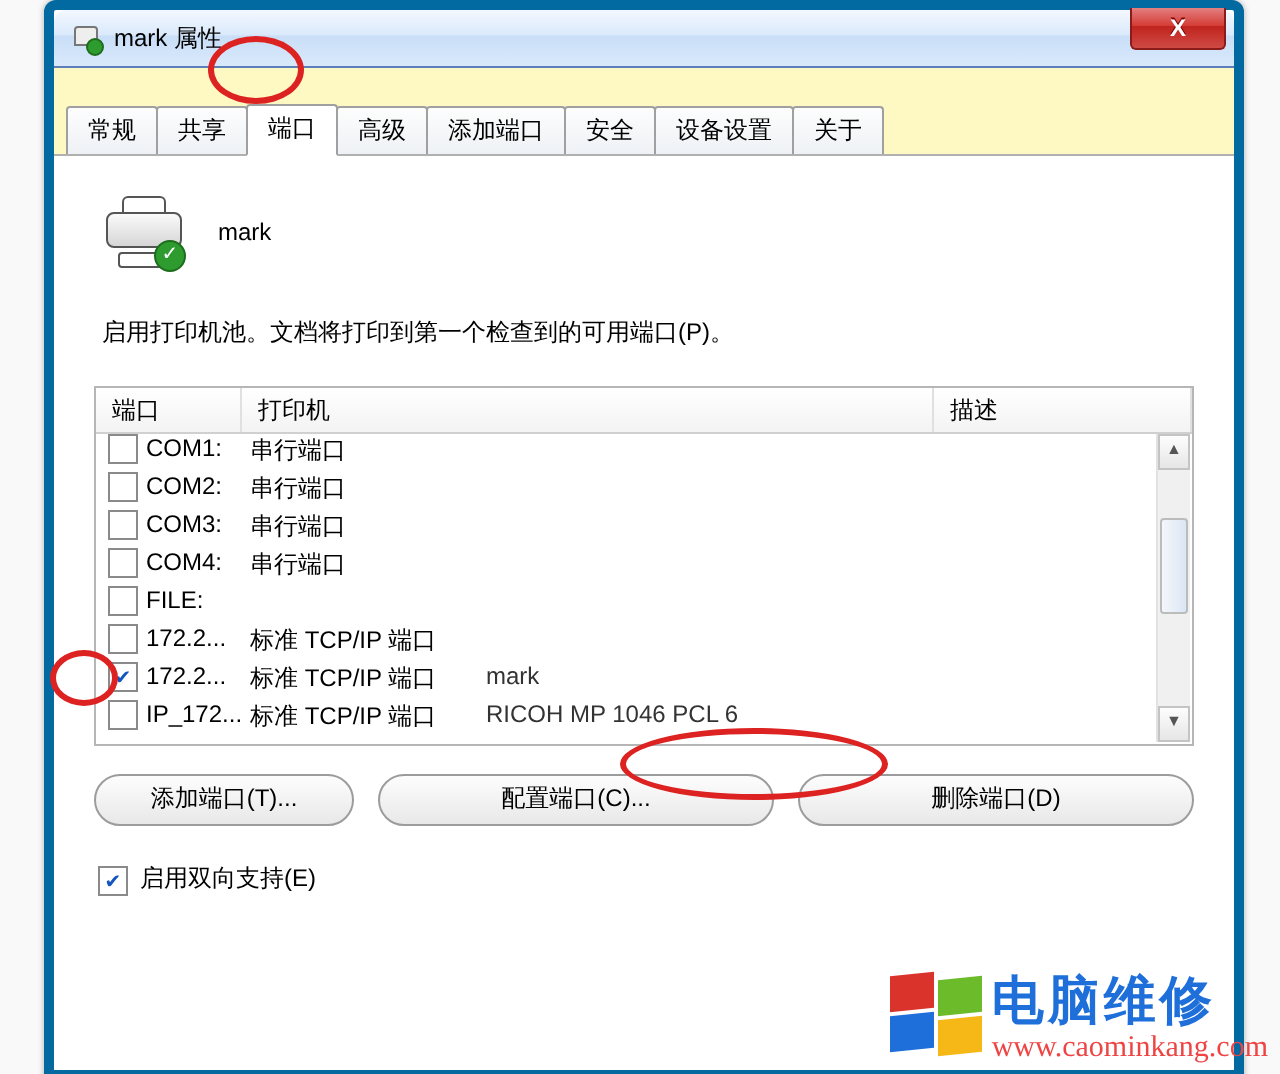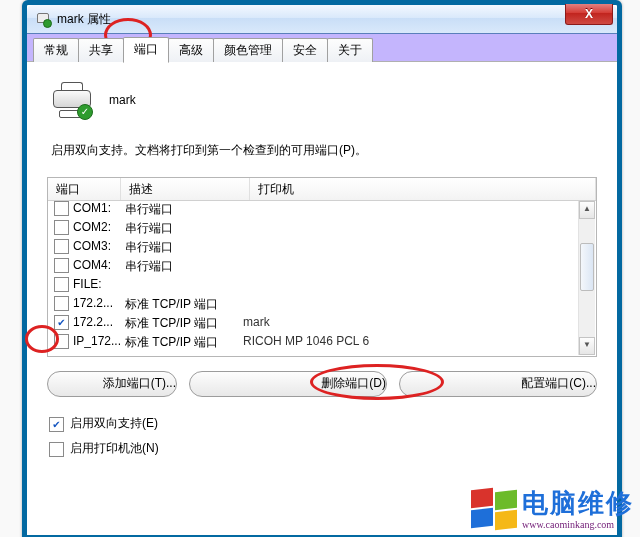--- a/index.html
+++ b/index.html
@@ -8,21 +8,21 @@
   
   .window{position:absolute;left:22px;top:0;width:590px;height:530px;border:5px solid #0369a1;border-radius:6px 6px 2px 2px;background:#fff;box-shadow:0 0 3px rgba(0,0,0,0.3)}
   .titlebar{height:28px;background:linear-gradient(to bottom,#f3f8ff 0%,#dae9fb 45%,#c9def7 46%,#d9e9fb 100%);border-radius:6px 6px 0 0;display:flex;align-items:center;border-bottom:1px solid #5a7fbb;position:relative}
   .titlebar .title-icon{width:16px;height:16px;margin:0 6px 0 8px;display:inline-block;position:relative}
   .titlebar .title-icon::before{content:"";position:absolute;left:2px;top:2px;width:10px;height:8px;border:1px solid #777;border-radius:2px 2px 0 0;background:#eee}
   .titlebar .title-icon::after{content:"";position:absolute;right:-1px;bottom:-1px;width:7px;height:7px;border-radius:50%;background:#2e9b2e;border:1px solid #1d6d1d}
   .titlebar .title-text{color:#000}
   .close-btn{position:absolute;right:4px;top:-1px;width:46px;height:20px;background:linear-gradient(to bottom,#e28080 0%,#d53b34 45%,#c1241e 46%,#cf4a44 100%);border:1px solid #8b1a1a;border-top:none;border-radius:0 0 3px 3px;display:flex;align-items:center;justify-content:center;color:#fff;font-weight:bold;text-shadow:0 -1px 0 #7a0000;font-family:Arial}
 
   
-  .tabstrip{display:flex;align-items:center;height:23px;padding:4px 6px 0 6px;background:#c4b5fd;border-bottom:1px solid #b0b0b0;position:relative}
+  .tabstrip{display:flex;align-items:flex-end;height:23px;padding:20px 6px 0 6px;background:#fef9c3;border-bottom:1px solid #b0b0b0;position:relative}
   .tab{padding:3px 10px 3px 10px;border:1px solid #a0a0a0;border-bottom:none;background:linear-gradient(to bottom,#fdfdfd,#eef1f5);margin-right:-1px;border-radius:2px 2px 0 0;cursor:default;position:relative;z-index:1}
   .tab.active{background:#fff;border-bottom:1px solid #fff;margin-bottom:-1px;z-index:2;padding-bottom:4px}
 
   
   .mark-ellipse{position:absolute;border:3px solid #d22;border-radius:50%;pointer-events:none}
 
   .body{padding:14px 20px 16px 20px}
 
   
   .printer-row{display:flex;align-items:center;gap:18px;margin:6px 0 24px 4px}
@@ -48,83 +48,84 @@
   .port-row .cb.checked::before{content:"✔"}
   .port-row .c-port{width:52px;white-space:nowrap;overflow:hidden}
   .port-row .c-desc{width:118px;white-space:nowrap;overflow:hidden}
   .port-row .c-printer{flex:1;white-space:nowrap;overflow:hidden;color:#333}
   .scrollbar{position:absolute;right:1px;top:23px;bottom:1px;width:16px;background:#f0f0f0;border-left:1px solid #e2e2e2}
   .scrollbar .arrow{height:16px;background:linear-gradient(#fdfdfd,#e6e6e6);border:1px solid #c4c4c4;margin:0;font-size:8px;text-align:center;line-height:14px;color:#555}
   .scrollbar .thumb{position:absolute;left:1px;right:1px;top:42px;height:46px;border:1px solid #bcbcbc;border-radius:2px;background:linear-gradient(to right,#f4f7fb,#dbe6f4)}
 
   
   .btn-row{display:flex;gap:12px;margin:14px 0 18px 0}
-  .btn{flex:1;height:24px;border:1px solid #9c9c9c;border-radius:13px;background:linear-gradient(#fdfdfd,#e8e8e8);text-align:right;line-height:22px;cursor:default}
+  .btn{flex:1;height:24px;border:1px solid #9c9c9c;border-radius:13px;background:linear-gradient(#fdfdfd,#e8e8e8);text-align:center;line-height:22px;cursor:default}
   .btn:first-child{flex:0 0 128px}
 
   
   .opt-row{display:flex;align-items:flex-end;gap:6px;margin:6px 0 8px 2px}
   .opt-row .cb{width:13px;height:13px;border:1px solid #8a8a8a;background:#fff;display:inline-flex;align-items:center;justify-content:center;font-size:10px;color:#1455c0}
   .opt-row .cb.checked::before{content:"✔"}
 
   
-  .watermark{position:absolute;right:6px;bottom:4px;display:flex;align-items:flex-start;gap:1px}
+  .watermark{position:absolute;right:6px;bottom:4px;display:flex;align-items:center;gap:1px}
   .win-flag{width:50px;height:44px;position:relative}
   .flag-q{position:absolute;width:22px;height:18px;transform:skewY(-6deg)}
   .fq1{left:0;top:0;background:#d9332c}
   .fq2{left:24px;top:2px;background:#6cbb2a}
   .fq3{left:0;top:20px;background:#1e6fd9}
   .fq4{left:24px;top:22px;background:#f5b817}
   .wm-text{display:flex;flex-direction:column;font-family:SimSun,serif;line-height:1.15}
   .wm-big{color:#1e6fd9;font-size:26px;font-weight:bold;letter-spacing:2px}
-  .wm-url{color:#701a75;font-size:10px}
+  .wm-url{color:#ef4444;font-size:15px}
 </style>
 </head>
 <body>
 
 <div class="canvas">
   <div class="window">
 
     <div class="titlebar">
       <span class="title-icon"></span>
       <span class="title-text">mark 属性</span>
       <div class="close-btn">
         <span>X</span>
       </div>
     </div>
 
     <div class="tabstrip">
       <div class="tab">常规</div>
       <div class="tab">共享</div>
       <div class="tab active">端口</div>
       <div class="tab">高级</div>
-      <div class="tab">颜色管理</div>
+      <div class="tab">添加端口</div>
       <div class="tab">安全</div>
+      <div class="tab">设备设置</div>
       <div class="tab">关于</div>
     </div>
 
     <div class="body">
 
       <div class="printer-row">
         <div class="printer-icon">
           <div class="top"></div>
             <div class="base"></div>
             <div class="tray"></div>
             <div class="check">✓</div>
         </div>
         <div class="printer-name">mark</div>
       </div>
 
-      <div class="desc-line">启用双向支持。文档将打印到第一个检查到的可用端口(P)。</div>
+      <div class="desc-line">启用打印机池。文档将打印到第一个检查到的可用端口(P)。</div>
 
       <div class="port-box">
         <div class="port-header">
           <div class="col col-port">端口</div>
+          <div class="col col-printer">打印机</div>
           <div class="col col-desc">描述</div>
-          <div class="col col-printer">打印机</div>
         </div>
         <div class="port-rows" id="port-rows">
             <div class="port-row">
               <span class="cb"></span>
               <span class="c-port">COM1:</span>
               <span class="c-desc">串行端口</span>
               <span class="c-printer"></span>
             </div>
             <div class="port-row">
               <span class="cb"></span>
@@ -170,31 +171,27 @@
           </div>
         <div class="scrollbar">
           <div class="arrow">▲</div>
           <div class="thumb"></div>
           <div class="arrow" style="position:absolute;left:0;right:0;bottom:0">▼</div>
         </div>
       </div>
 
       <div class="btn-row">
         <div class="btn">添加端口(T)...</div>
+        <div class="btn">配置端口(C)...</div>
         <div class="btn">删除端口(D)</div>
-        <div class="btn">配置端口(C)...</div>
       </div>
 
       <div class="opt-row">
         <span class="cb checked"></span>
         <span>启用双向支持(E)</span>
-      </div>
-      <div class="opt-row">
-        <span class="cb"></span>
-        <span>启用打印机池(N)</span>
       </div>
 
     </div>
   </div>
 
   <div class="mark-ellipse" style="left:104px;top:18px;width:42px;height:28px"></div>
   <div class="mark-ellipse" style="left:25px;top:325px;width:28px;height:22px"></div>
   <div class="mark-ellipse" style="left:310px;top:364px;width:128px;height:30px"></div>
 
   <div class="watermark">

